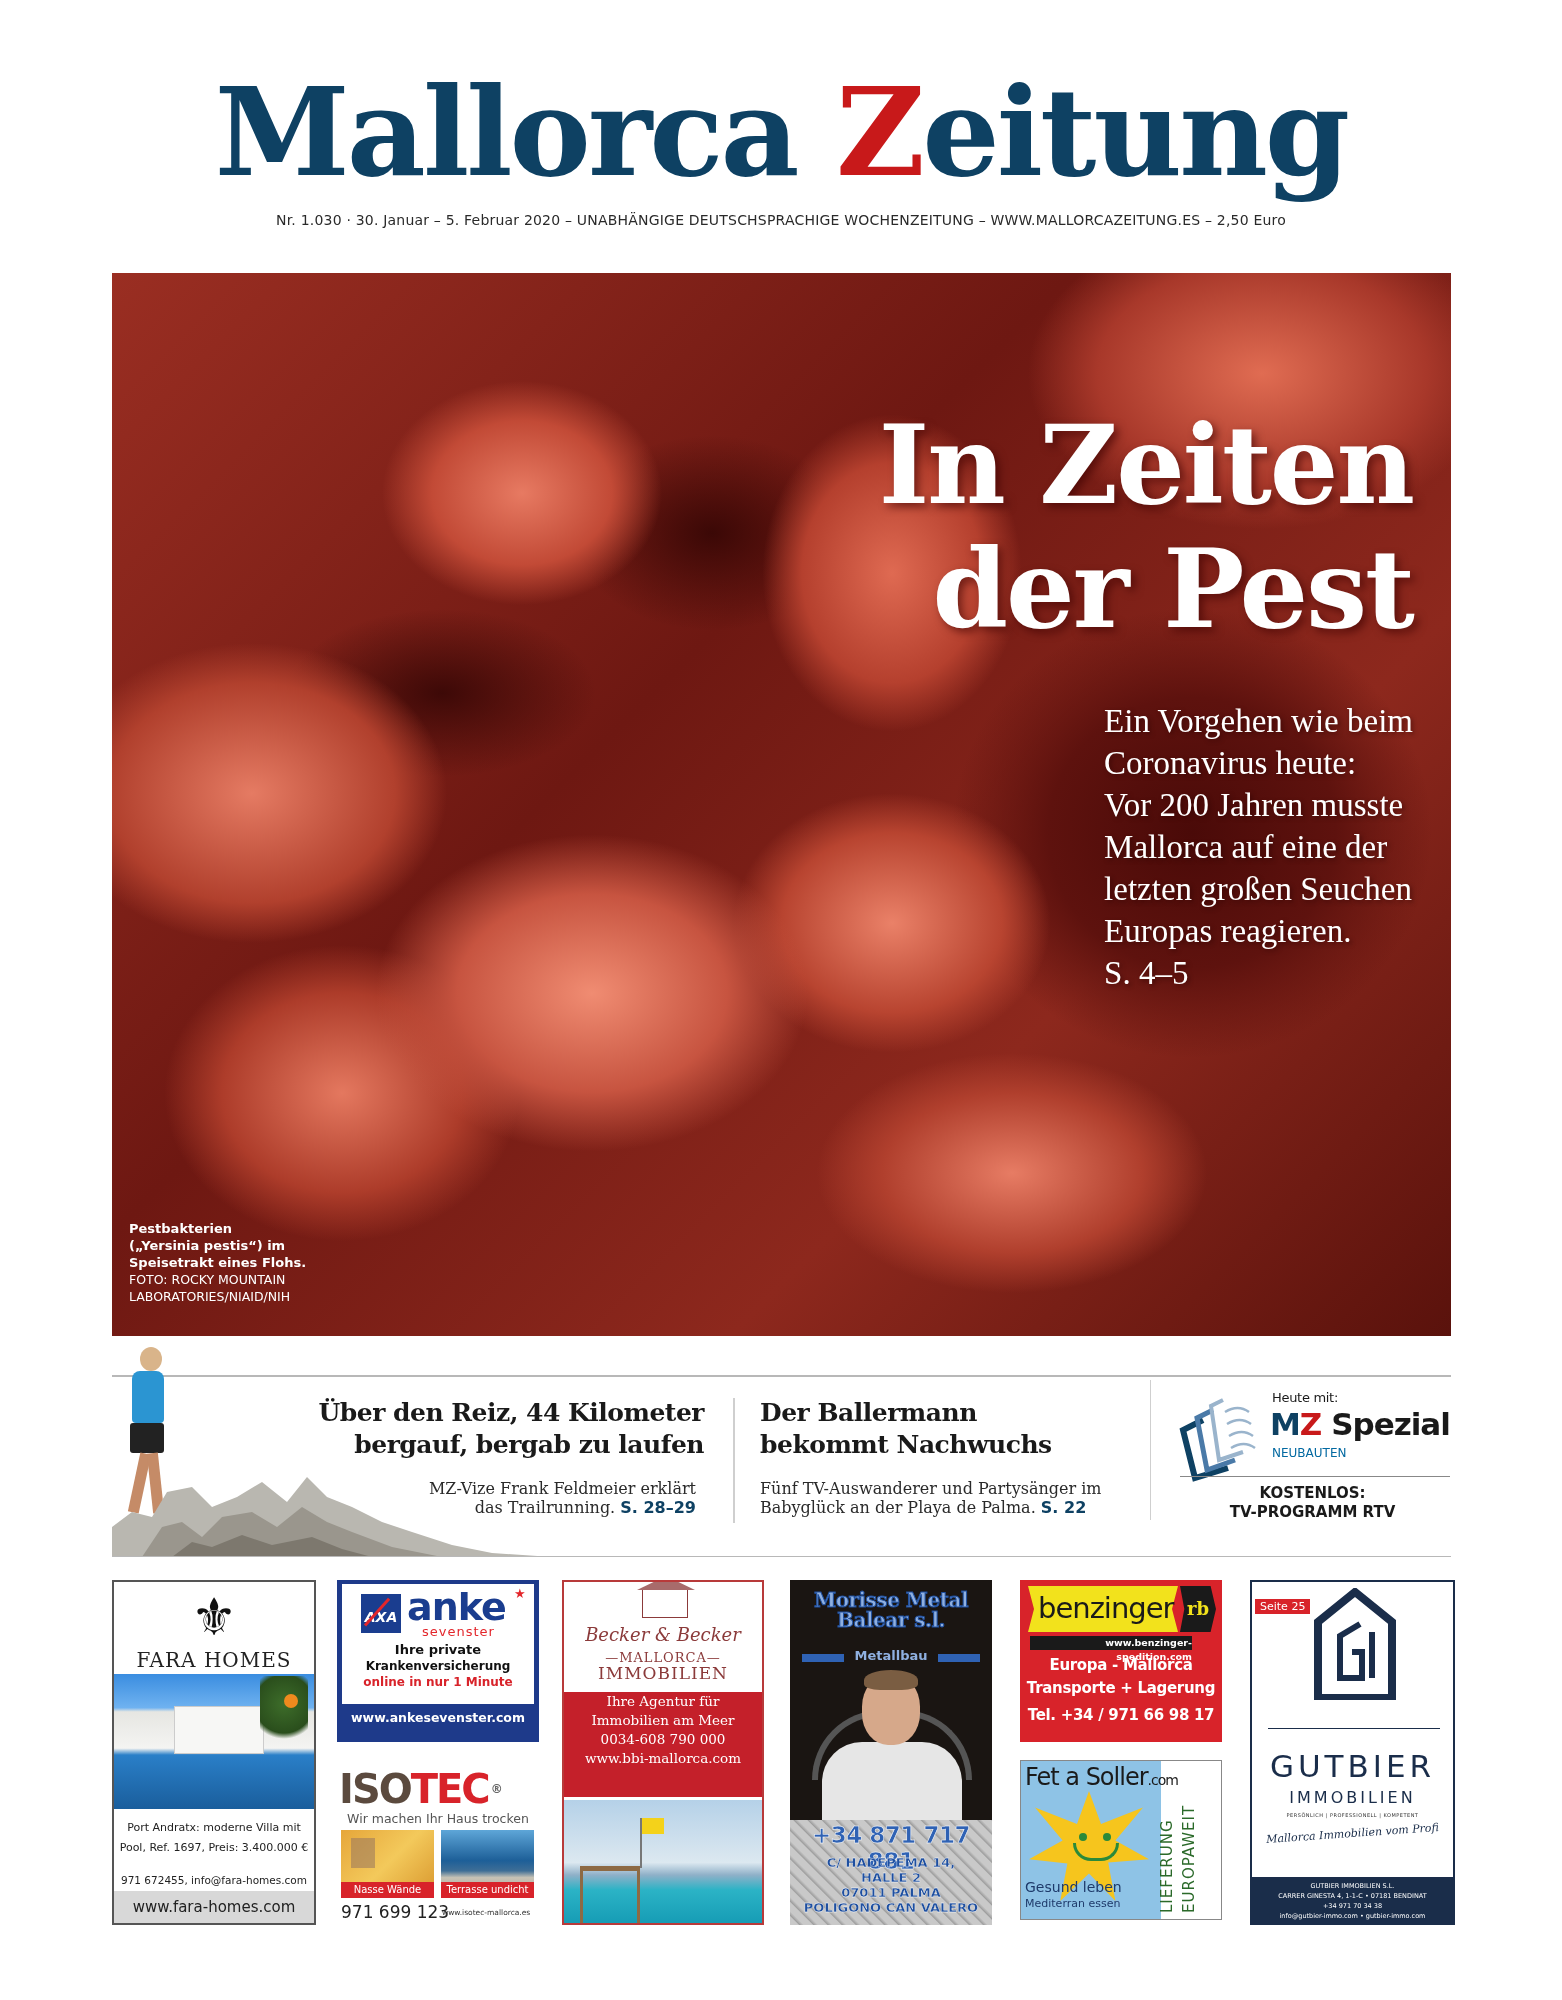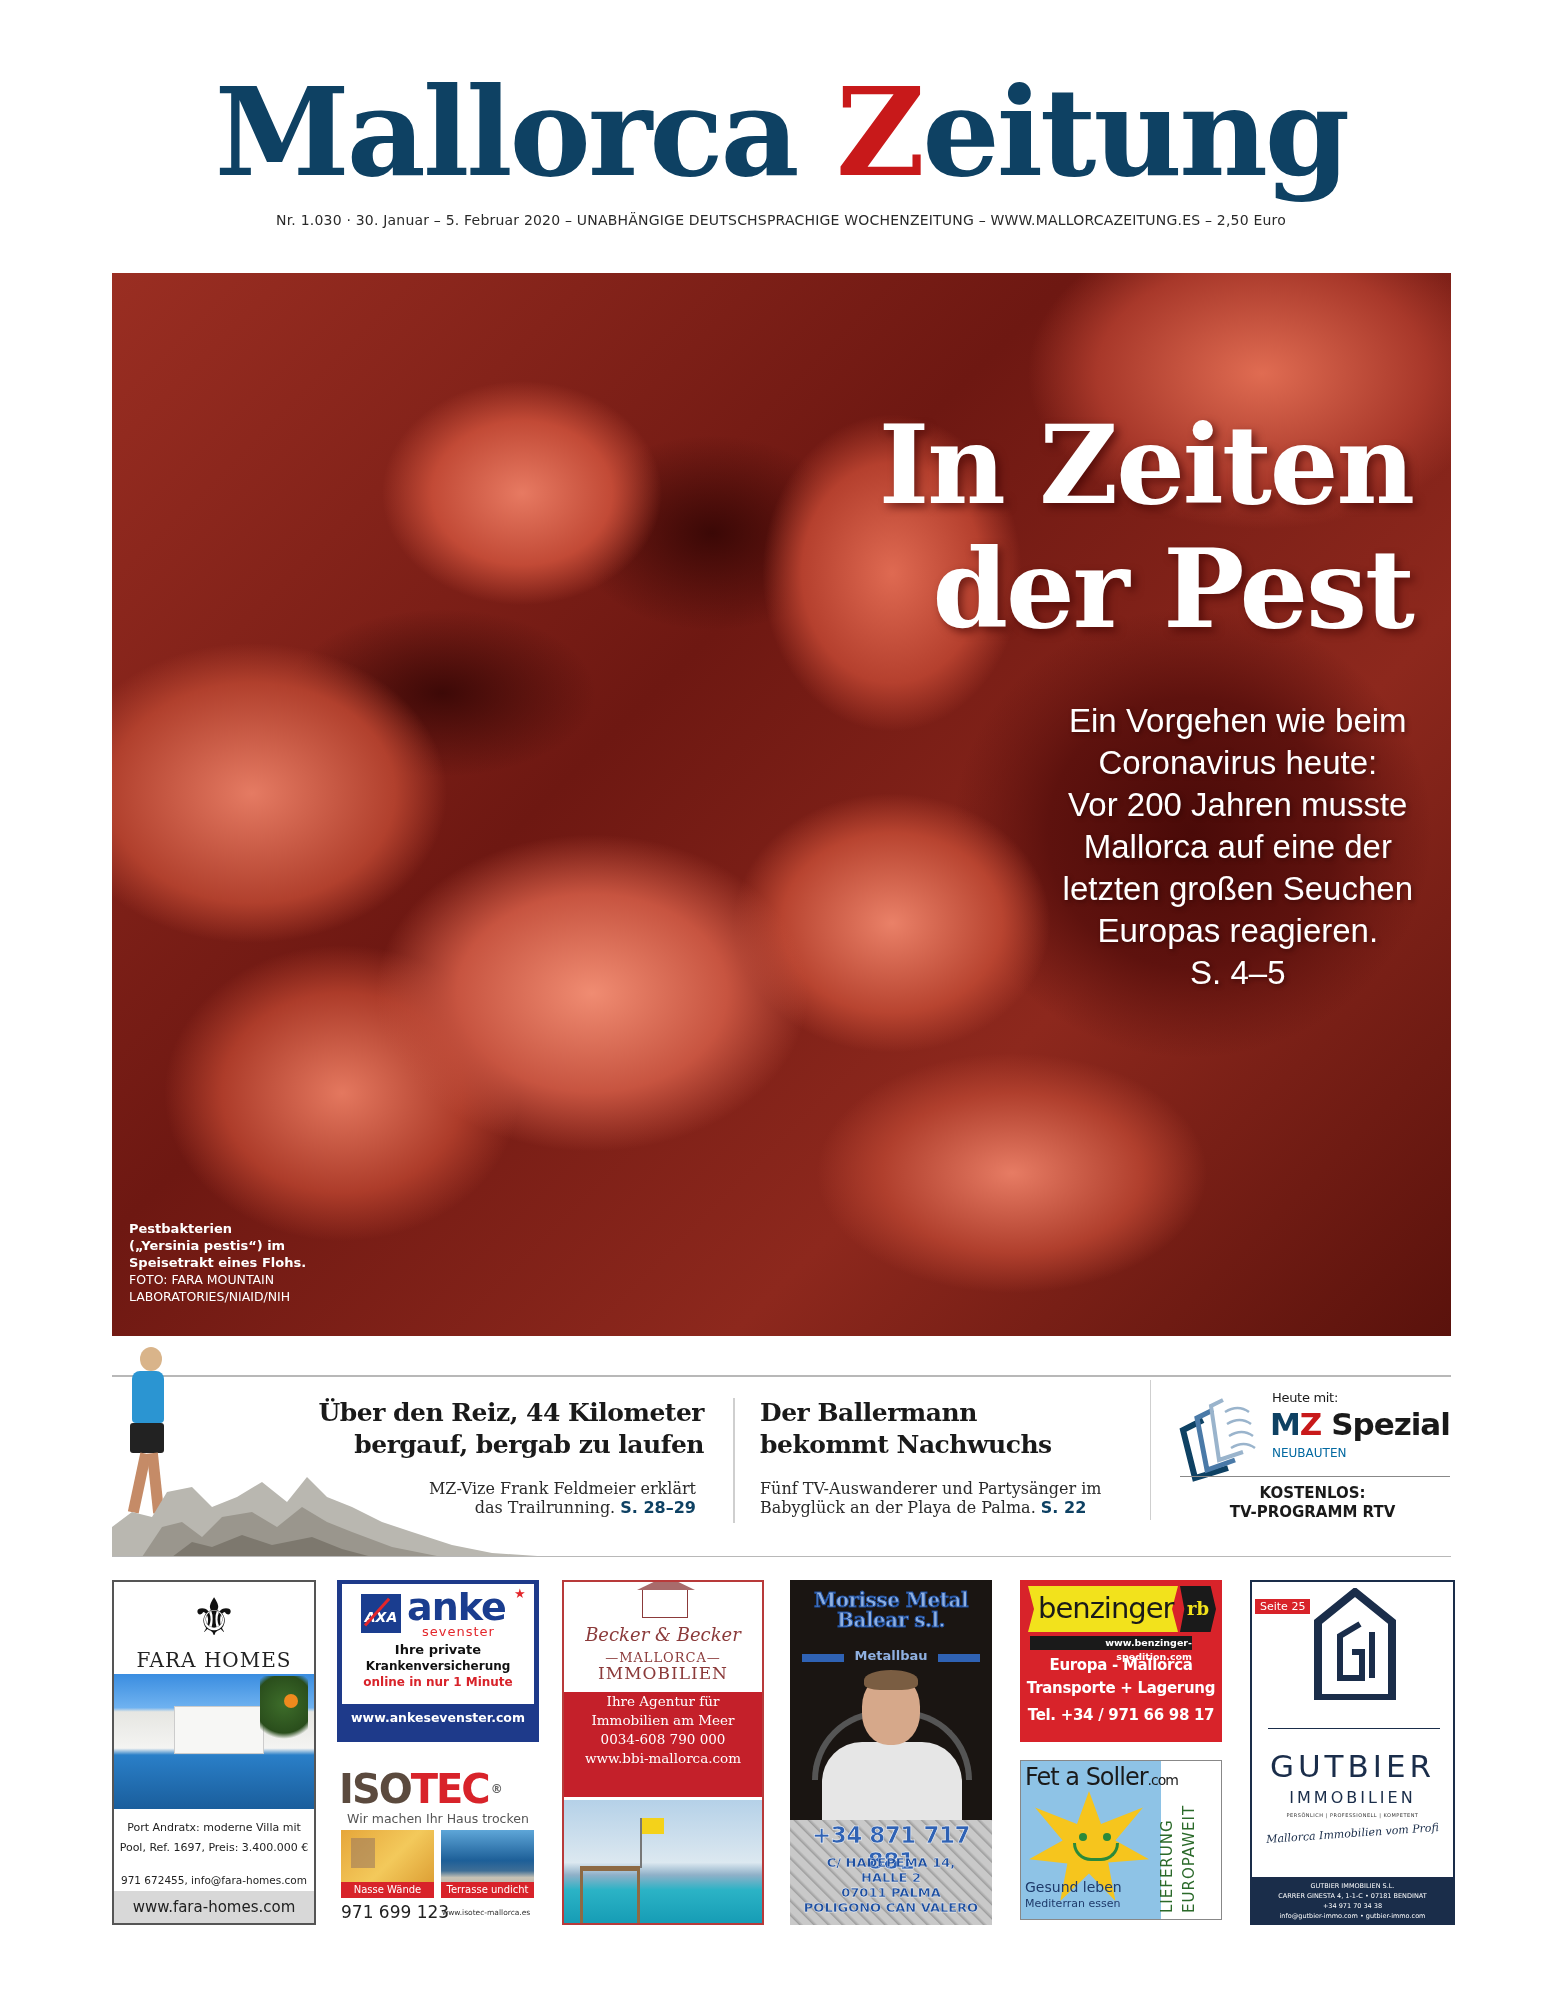--- a/index.html
+++ b/index.html
@@ -22,21 +22,21 @@
         radial-gradient(ellipse 240px 200px at 230px 820px, #e4785f 0%, #ad3c2a 50%, transparent 74%),
         radial-gradient(ellipse 220px 180px at 780px 650px, #ea8168 0%, #b84430 50%, transparent 72%),
         radial-gradient(ellipse 260px 160px at 900px 900px, #e77c64 0%, #b03f2d 50%, transparent 75%),
         radial-gradient(ellipse 300px 200px at 1150px 100px, #e06c52 0%, #a8382a 55%, transparent 78%),
         radial-gradient(ellipse 320px 300px at 1080px 560px, #4a0a08 0%, #5e120e 45%, transparent 75%),
         radial-gradient(ellipse 200px 140px at 600px 260px, #3b0806 0%, transparent 70%),
         radial-gradient(ellipse 220px 120px at 330px 420px, #3d0907 0%, transparent 70%),
         linear-gradient(135deg, #9a2e22 0%, #6e1812 40%, #8d281d 70%, #5a120c 100%);
     }
     .hero .headline { position: absolute; right: 38px; top: 130px; text-align: right; font-family: "DejaVu Serif", serif; font-weight: bold; font-size: 108px; line-height: 124px; color: #ffffff; letter-spacing: -2px; text-shadow: 4px 4px 8px rgba(60,0,0,0.6); }
-    .hero .dek { position: absolute; right: 38px; top: 427px; text-align: center; font-family: Liberation Sans, sans-serif; font-size: 33px; line-height: 42px; color: #ffffff; text-shadow: 2px 2px 4px rgba(40,0,0,0.5); }
+    .hero .dek { position: absolute; right: 38px; top: 427px; text-align: left; font-family: Liberation Serif, serif; font-size: 33px; line-height: 42px; color: #ffffff; text-shadow: 2px 2px 4px rgba(40,0,0,0.5); }
     .hero .dek .line { display: block; white-space: nowrap; }
     .hero .caption { position: absolute; left: 17px; top: 947px; font-family: "DejaVu Sans", sans-serif; color: #ffffff; font-size: 13px; line-height: 17px; }
     .hero .caption .c-bold { font-weight: bold; display: block; white-space: nowrap; }
     .hero .caption .c-credit { display: block; white-space: nowrap; font-size: 12.5px; }
 
     
     .rule-top { position: absolute; left: 112px; top: 1375px; width: 1339px; height: 2px; background: #b8b8b8; }
     .rule-bottom { position: absolute; left: 112px; top: 1556px; width: 1339px; height: 1px; background: #b8b8b8; }
 
     .runner-photo { position: absolute; left: 112px; top: 1347px; width: 440px; height: 210px; }
@@ -189,21 +189,21 @@
     <span class="line">Vor 200 Jahren musste</span>
     <span class="line">Mallorca auf eine der</span>
     <span class="line">letzten großen Seuchen</span>
     <span class="line">Europas reagieren.</span>
     <span class="line">S. 4–5</span>
   </div>
   <div class="caption">
     <span class="c-bold">Pestbakterien</span>
     <span class="c-bold">(„Yersinia pestis“) im</span>
     <span class="c-bold">Speisetrakt eines Flohs.</span>
-    <span class="c-credit">FOTO: FARA MOUNTAIN</span>
+    <span class="c-credit">FOTO: ROCKY MOUNTAIN</span>
     <span class="c-credit">LABORATORIES/NIAID/NIH</span>
   </div>
 </section>
 
 <div class="rule-top"></div>
 
 <div class="runner-photo">
   <div class="runner">
     <div class="head"></div>
       <div class="torso"></div>

